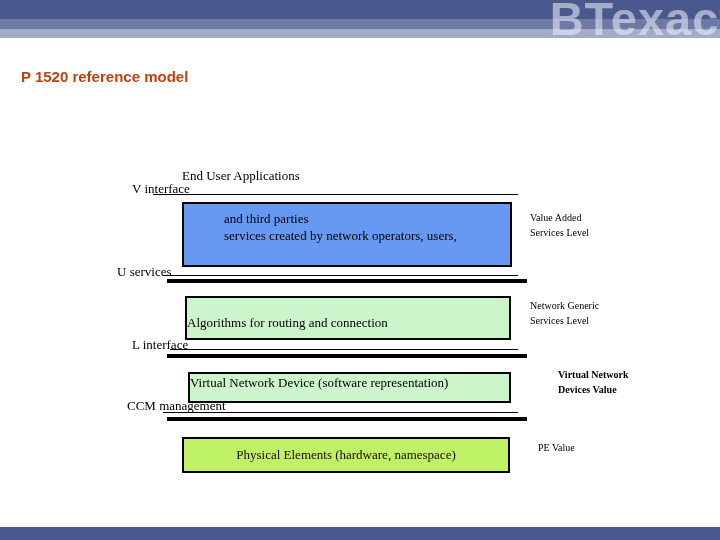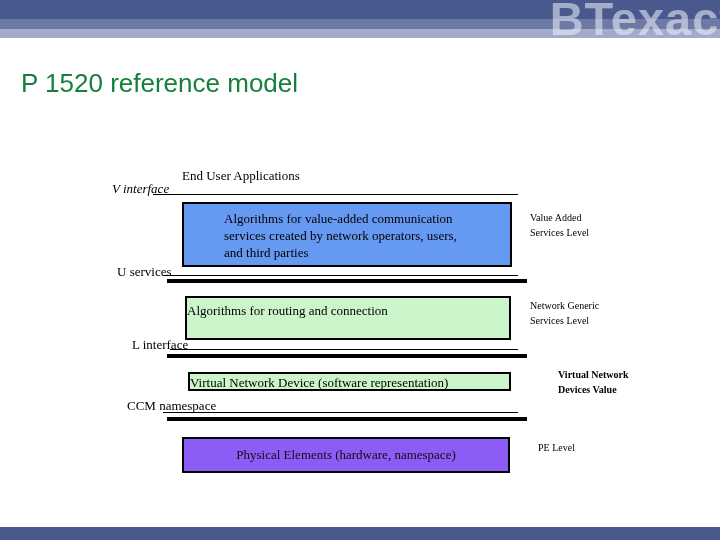--- a/index.html
+++ b/index.html
@@ -16,33 +16,33 @@
   .header-clip{position:absolute;top:0;left:0;width:720px;height:38px;overflow:hidden;}
   .logo{
     position:absolute;top:-9px;right:-16px;
     font-family:"Liberation Sans",sans-serif;font-weight:700;
     font-size:47px;letter-spacing:1px;
     color:rgba(238,243,252,0.55);
   }
   
   .title{
     position:absolute;left:21px;top:68px;
-    font-family:"Liberation Sans",sans-serif;font-weight:400;
-    font-size:26px;color:#15803d;letter-spacing:0px;
+    font-family:"Liberation Sans",sans-serif;font-weight:700;
+    font-size:15px;color:#c2410c;letter-spacing:0px;
   }
   
   .abs{position:absolute;}
   .dtext{font-size:13px;line-height:16px;}
   .ltext{font-size:10px;line-height:15px;}
   .thin{height:1px;background:#000;}
   .thick{height:4px;background:#000;}
   .box{border:2px solid #000;box-sizing:border-box;}
   .box-blue{background:#6699f2;}
   .box-green{background:#ccf5cc;}
-  .box-red{background:#8b5cf6;}
+  .box-red{background:#bef264;}
   .center{text-align:left;}
   
   .footer{position:absolute;left:0;top:527px;width:720px;height:13px;background:#4a598d;}
 </style>
 </head>
 <body>
 
 <div class="slide">
 
   <div class="header-clip">
@@ -51,67 +51,66 @@
     <div class="band band3"></div>
     <div class="logo">BTexact</div>
   </div>
 
   <div class="title">P 1520 reference model</div>
 
   <div>
 
     <div class="abs dtext center" style="left:182px;top:168px;width:330px;">End User Applications</div>
 
-    <div class="abs dtext" style="left:112px;top:181px;font-style:italic;">V interface</div>
+    <div class="abs dtext" style="left:132px;top:181px;">V interface</div>
     <div class="abs thin" style="left:153px;top:194px;width:365px;"></div>
 
     <div class="abs box box-blue" style="left:182px;top:202px;width:330px;height:65px;">
       <div class="dtext" style="padding:6px 8px 0 40px;line-height:17px;">
-        <div>Algorithms for value-added communication</div>
+        <div>and third parties</div>
         <div>services created by network operators, users,</div>
-        <div>and third parties</div>
       </div>
     </div>
     <div class="abs ltext" style="left:530px;top:210px;">
       <div>Value Added</div>
       <div>Services Level</div>
     </div>
 
     <div class="abs dtext" style="left:117px;top:264px;">U services</div>
     <div class="abs thin" style="left:163px;top:275px;width:355px;"></div>
     <div class="abs thick" style="left:167px;top:279px;width:360px;"></div>
 
     <div class="abs box box-green" style="left:185px;top:296px;width:326px;height:44px;">
-      <div class="dtext center" style="padding-top:4px;line-height:17px;">
+      <div class="dtext center" style="padding-top:16px;line-height:17px;">
         <div>Algorithms for routing and connection</div>
       </div>
     </div>
     <div class="abs ltext" style="left:530px;top:298px;">
       <div>Network Generic</div>
       <div>Services Level</div>
     </div>
 
     <div class="abs dtext" style="left:132px;top:337px;">L interface</div>
     <div class="abs thin" style="left:170px;top:349px;width:348px;"></div>
     <div class="abs thick" style="left:167px;top:354px;width:360px;"></div>
 
-    <div class="abs box box-green" style="left:188px;top:372px;width:323px;height:19px;">
+    <div class="abs box box-green" style="left:188px;top:372px;width:323px;height:31px;">
       <div class="dtext center" style="line-height:17px;">Virtual Network Device (software representation)</div>
     </div>
     <div class="abs ltext" style="left:558px;top:367px;font-weight:bold;">
       <div>Virtual Network</div>
       <div>Devices Value</div>
     </div>
 
-    <div class="abs dtext" style="left:127px;top:398px;">CCM namespace</div>
+    <div class="abs dtext" style="left:127px;top:398px;">CCM management</div>
     <div class="abs thin" style="left:163px;top:412px;width:355px;"></div>
     <div class="abs thick" style="left:167px;top:417px;width:360px;"></div>
 
     <div class="abs box box-red" style="left:182px;top:437px;width:328px;height:36px;display:flex;align-items:center;justify-content:center;">
       <div class="dtext center" style="color:#1c0a0a;">Physical Elements (hardware, namespace)</div>
     </div>
-    <div class="abs ltext" style="left:538px;top:440px;">PE Level</div>
+    <div class="abs ltext" style="left:538px;top:440px;">PE Value</div>
 
   </div>
 
   <div class="footer"></div>
 
 </div>
 
 </body></html>

